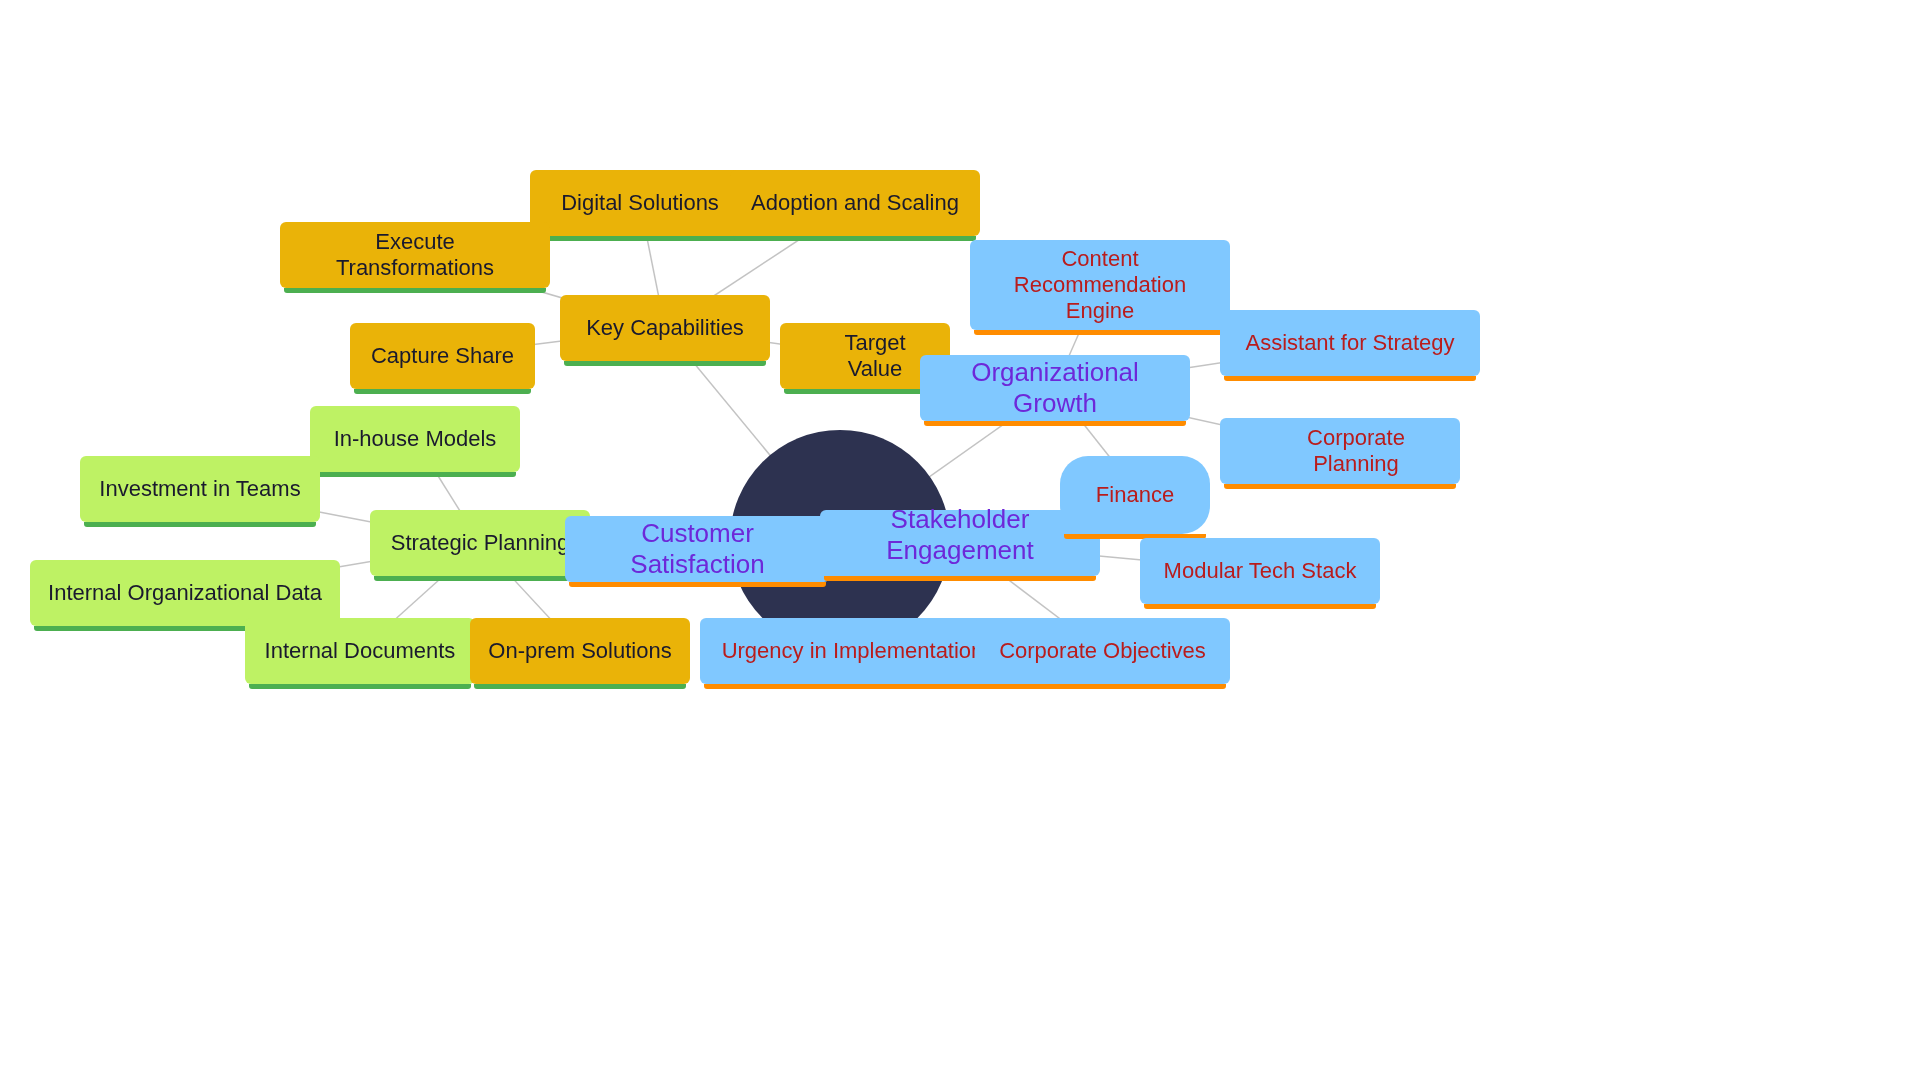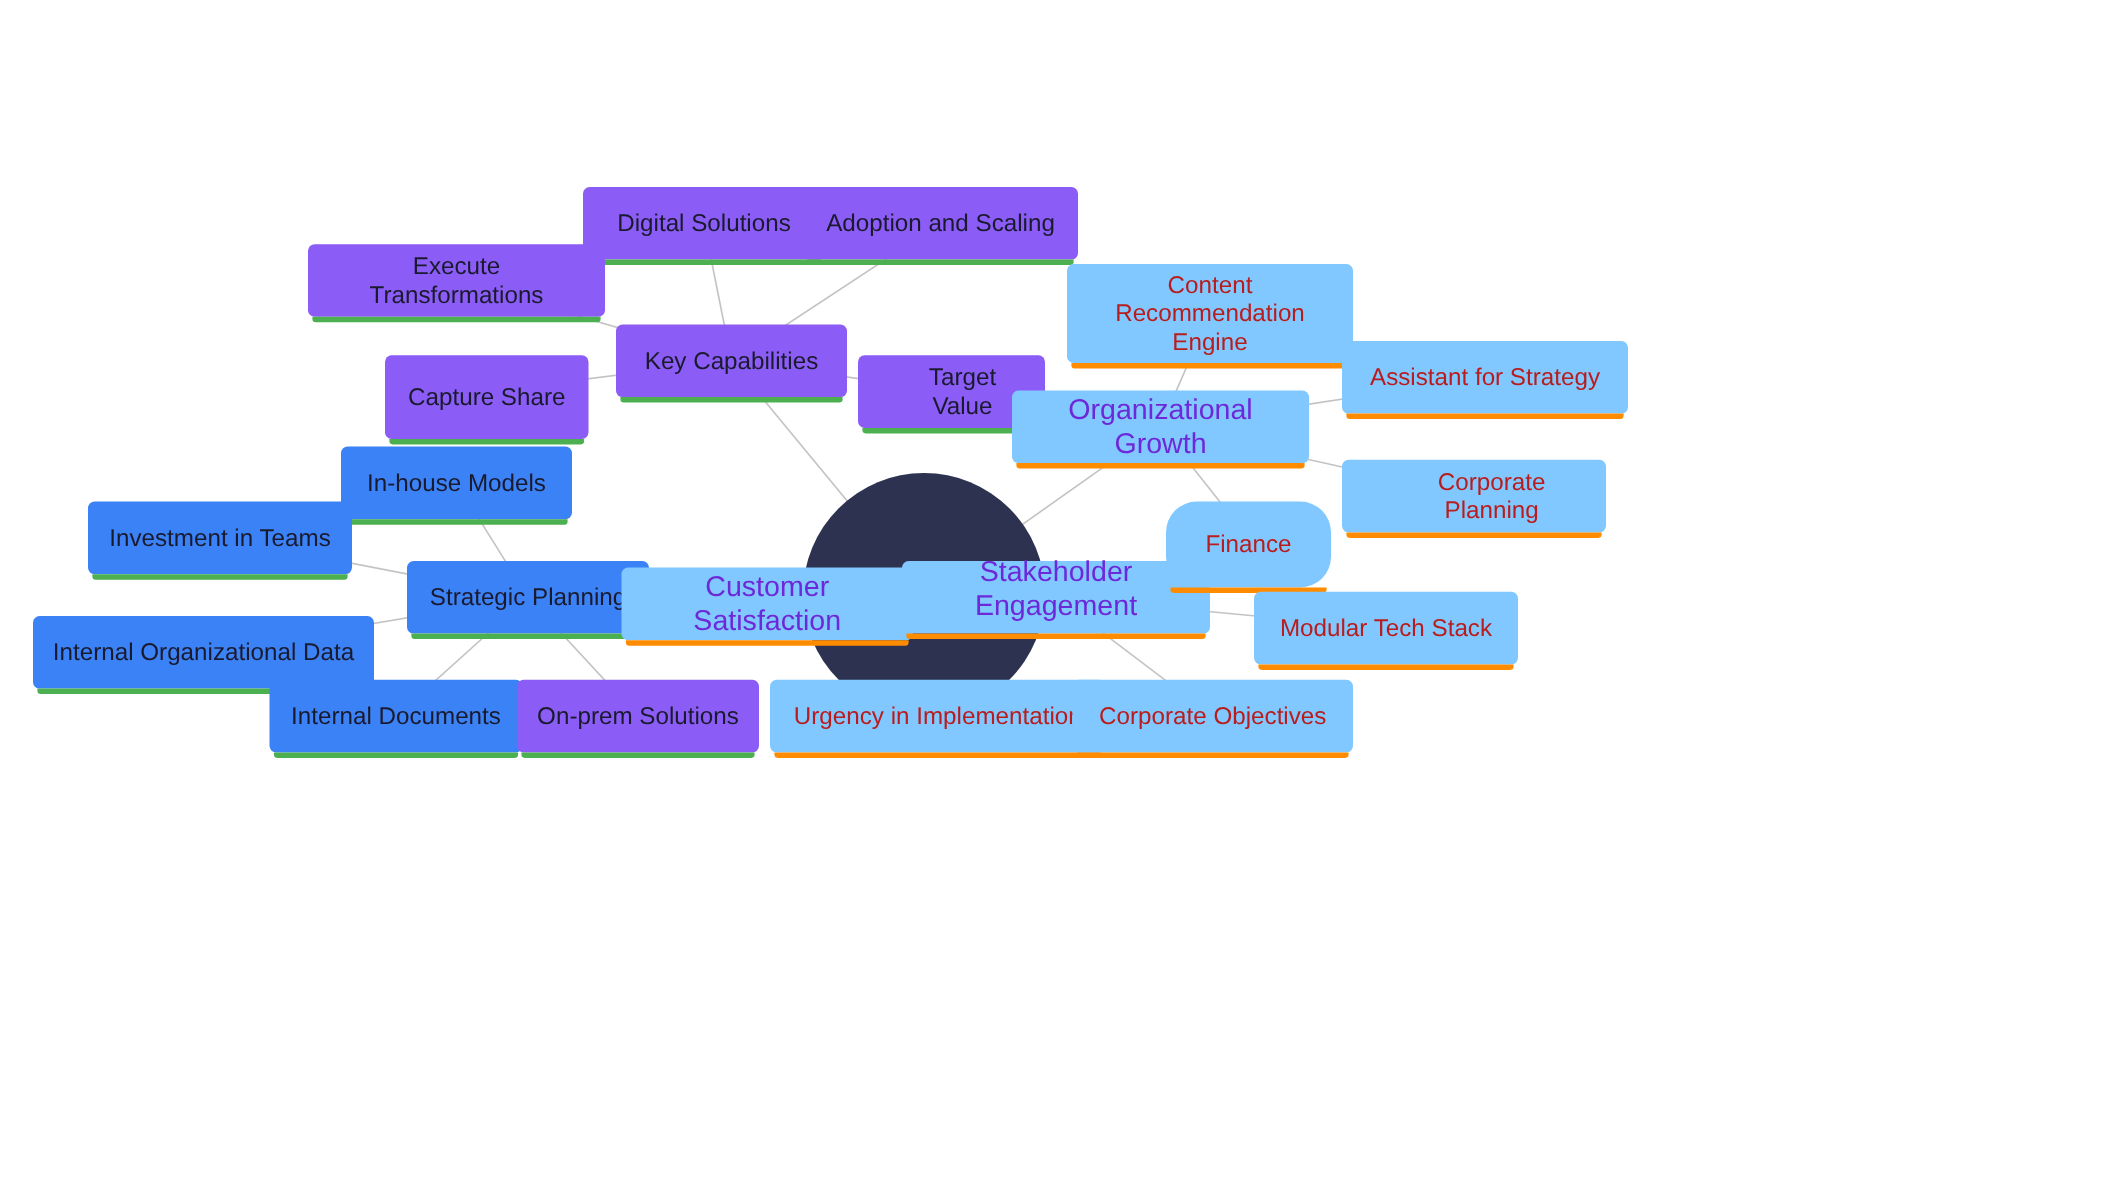--- a/index.html
+++ b/index.html
@@ -37,36 +37,36 @@
       display: flex;
       align-items: center;
       justify-content: center;
       text-align: center;
       color: #ffffff;
       font-size: 24px;
       font-weight: 500;
       cursor: default;
     }
     .pink {
-      background: #8b5cf6;
+      background: #eab308;
       color: #1a1a2e;
       border: none;
     }
     .pink::after {
       content: '';
       position: absolute;
       bottom: -5px;
       left: 4px;
       right: 4px;
       height: 5px;
       background: #4caf50;
       border-radius: 0 0 3px 3px;
     }
     .purple {
-      background: #3b82f6;
+      background: #bef264;
       color: #1a1a2e;
     }
     .purple::after {
       content: '';
       position: absolute;
       bottom: -5px;
       left: 4px;
       right: 4px;
       height: 5px;
       background: #4caf50;
@@ -140,21 +140,21 @@
   </div>
 <div class="node pink" id="node-execute-transformations" style="left: 280px; top: 222px; width: 270px; height: 66px; position: absolute;">
     <span>Execute Transformations</span>
   </div>
 <div class="node pink" id="node-adoption-scaling" style="left: 730px; top: 170px; width: 250px; height: 66px; position: absolute;">
     <span>Adoption and Scaling</span>
   </div>
 <div class="node pink" id="node-key-capabilities" style="left: 560px; top: 295px; width: 210px; height: 66px; position: absolute; padding-left: 16px;">
     <span>Key Capabilities</span>
   </div>
-<div class="node pink" id="node-capture-share" style="left: 350px; top: 323px; width: 185px; height: 76px; position: absolute; padding-left: 16px;">
+<div class="node pink" id="node-capture-share" style="left: 350px; top: 323px; width: 185px; height: 66px; position: absolute; padding-left: 16px;">
     <span>Capture Share</span>
   </div>
 <div class="node pink" id="node-target-value" style="left: 780px; top: 323px; width: 170px; height: 66px; position: absolute; padding-left: 36px;">
     <span>Target Value</span>
   </div>
 <div class="node purple" id="node-in-house-models" style="left: 310px; top: 406px; width: 210px; height: 66px; position: absolute;">
     <span>In-house Models</span>
   </div>
 <div class="node purple" id="node-strategic-planning" style="left: 370px; top: 510px; width: 220px; height: 66px; position: absolute;">
     <span>Strategic Planning</span>

